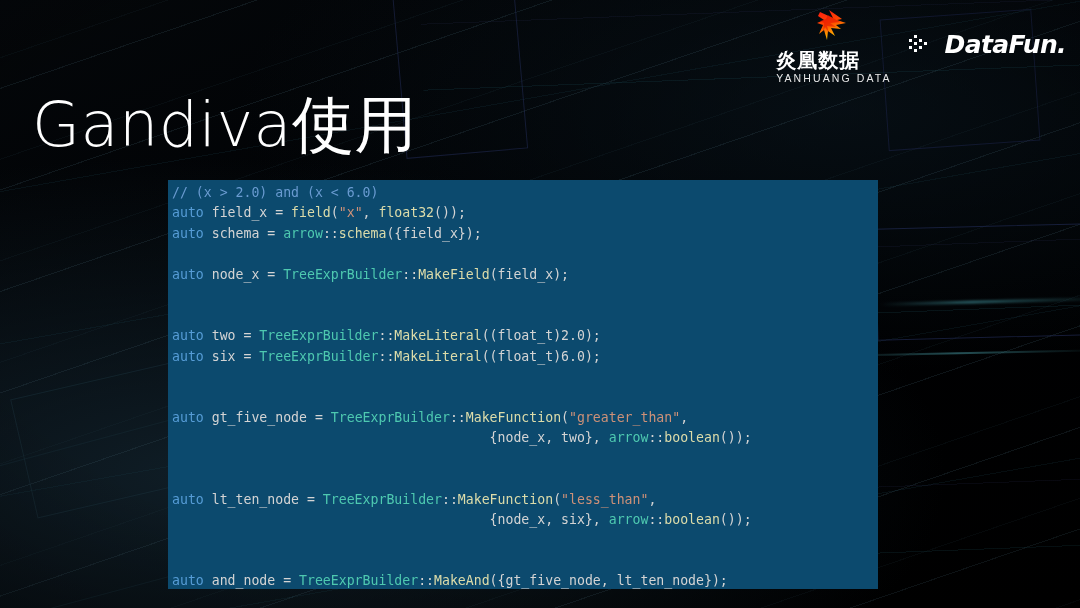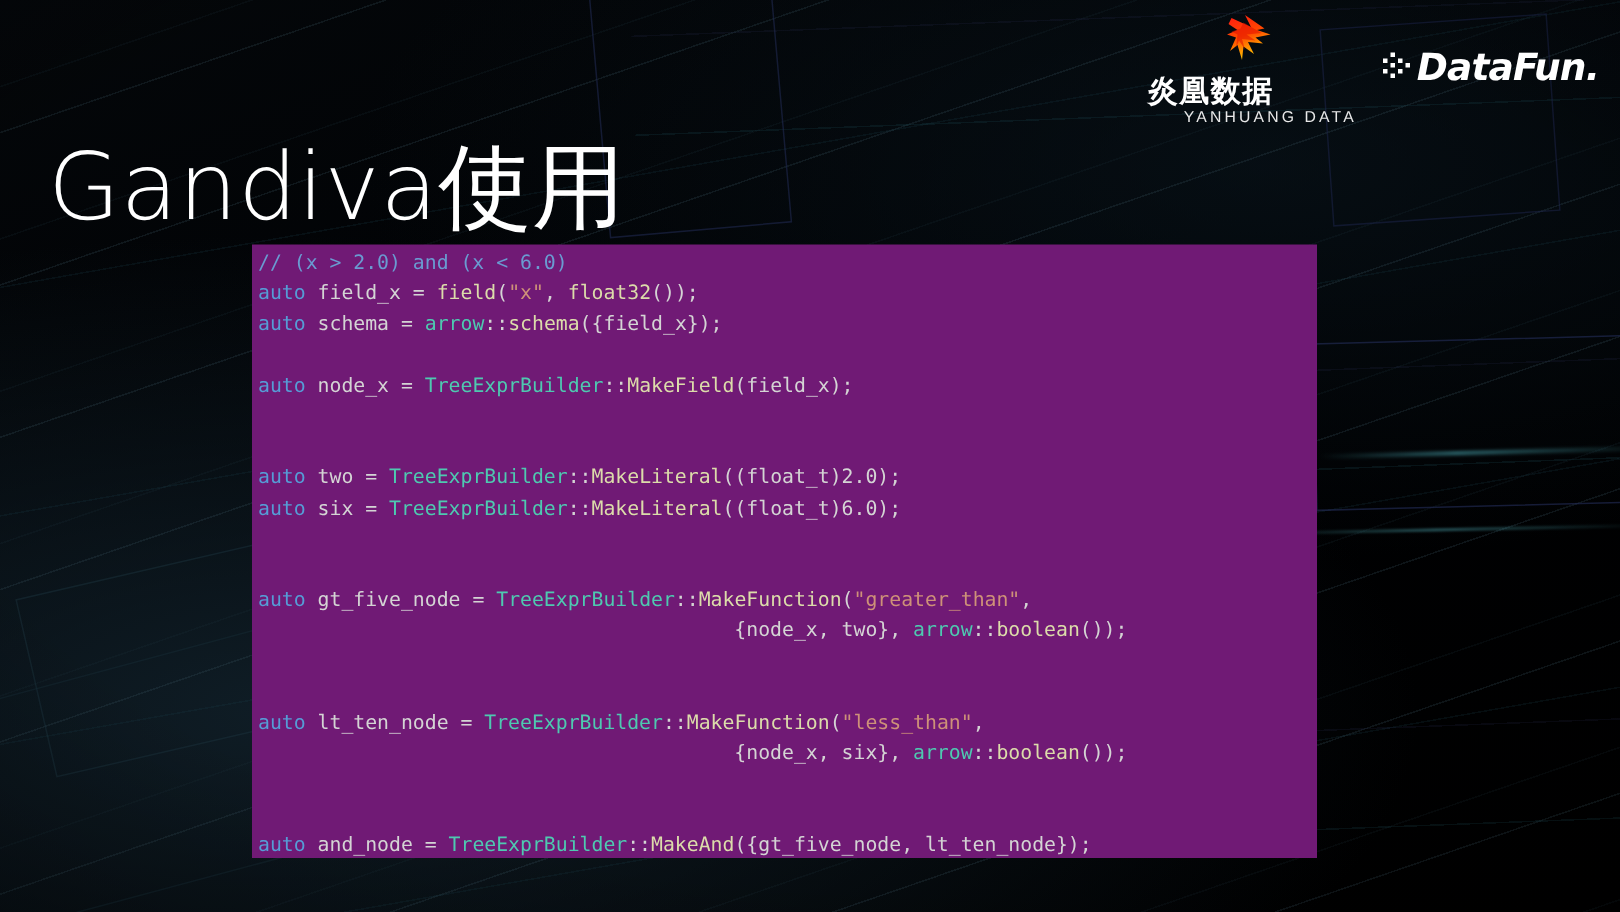--- a/index.html
+++ b/index.html
@@ -158,26 +158,25 @@
     letter-spacing: 1px;
     font-family: "DejaVu Sans", sans-serif;
     font-weight: 700;
   }
   .yh-en {
     color: #e9e9e9;
     font-size: 10.5px;
     letter-spacing: 2.1px;
     margin-top: 3px;
     font-family: "Liberation Sans", sans-serif;
-    margin-left: 24px;
   }
   .logo-datafun {
     display: flex;
     align-items: center;
-    gap: 2px;
+    gap: 15px;
   }
   .df-dots { display:block; }
   .df-text {
     color: #ffffff;
     font-size: 25px;
     font-weight: 700;
     font-style: italic;
     letter-spacing: -0.6px;
     font-family: "DejaVu Sans", sans-serif;
   }
@@ -194,24 +193,24 @@
     line-height: 1.08;
     white-space: nowrap;
     font-family: "DejaVu Sans", sans-serif;
     z-index: 5;
   }
 
   
   .code-block {
     position: absolute;
     left: 168px;
-    top: 163px;
+    top: 180px;
     width: 710px;
     height: 409px;
-    background: #701a75;
+    background: #0c4a6e;
     overflow: hidden;
     z-index: 4;
     padding: 3px 0 0 4px;
     box-sizing: border-box;
   }
   .code-pre {
     margin: 0;
     font-family: "DejaVu Sans Mono", monospace;
     font-size: 13.2px;
     line-height: 20.45px;

